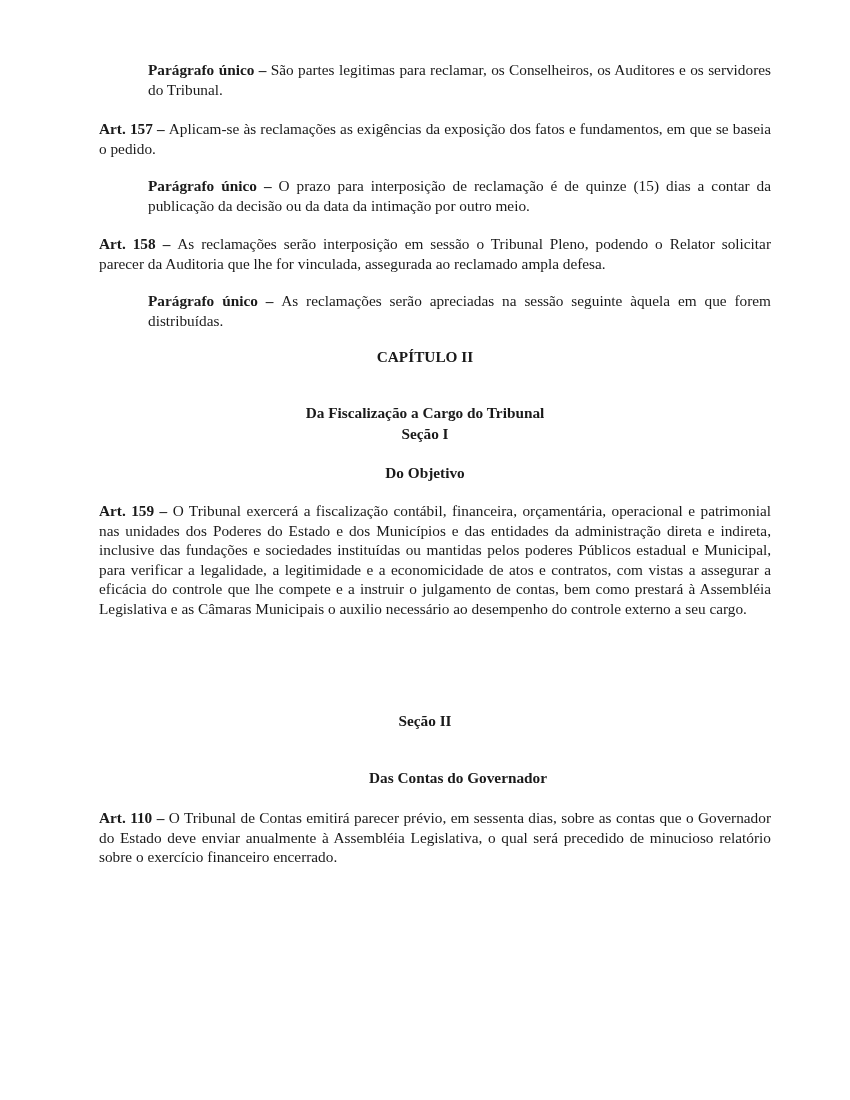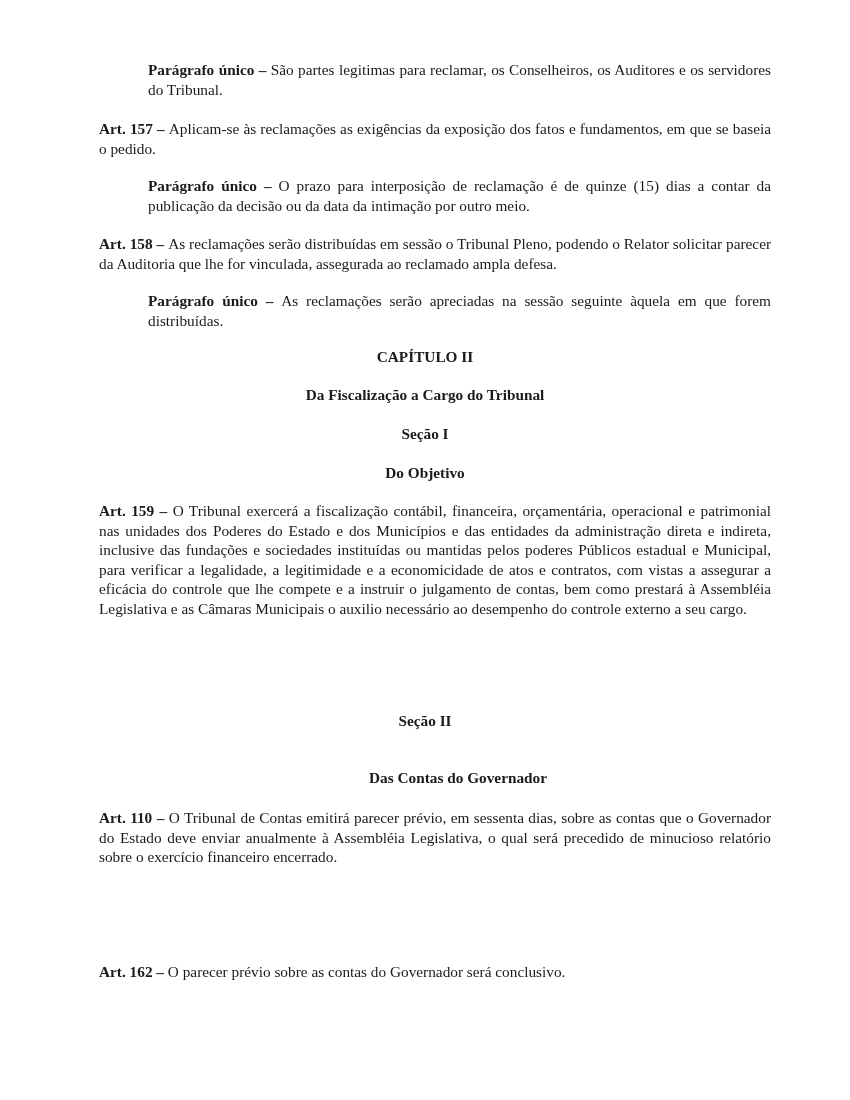--- a/index.html
+++ b/index.html
@@ -26,41 +26,38 @@
 
   <div class="blk full" style="top:119px;">
     <b>Art. 157</b><b> – </b><span>Aplicam-se às reclamações as exigências da exposição dos fatos e fundamentos, em que se baseia o pedido.</span>
   </div>
 
   <div class="blk ind" style="top:176px;">
     <b>Parágrafo único</b><b> – </b><span>O prazo para interposição de reclamação é de quinze (15) dias a contar da publicação da decisão ou da data da intimação por outro meio.</span>
   </div>
 
   <div class="blk full" style="top:234px;">
-    <b>Art. 158</b><b> – </b><span>As reclamações serão distribuídas em sessão o Tribunal Pleno, podendo o Relator solicitar parecer da Auditoria que lhe for vinculada, assegurada ao reclamado ampla defesa.</span>
+    <b>Art. 158</b><b> – </b><span>As reclamações serão interposição em sessão o Tribunal Pleno, podendo o Relator solicitar parecer da Auditoria que lhe for vinculada, assegurada ao reclamado ampla defesa.</span>
   </div>
 
   <div class="blk ind" style="top:291px;">
     <b>Parágrafo único</b><b> – </b><span>As reclamações serão apreciadas na sessão seguinte àquela em que forem distribuídas.</span>
   </div>
 
   <div class="head" style="top:347px;">CAPÍTULO II</div>
-  <div class="head" style="top:385px;">Da Fiscalização a Cargo do Tribunal</div>
+  <div class="head" style="top:403px;">Da Fiscalização a Cargo do Tribunal</div>
   <div class="head" style="top:424px;">Seção I</div>
   <div class="head" style="top:463px;">Do Objetivo</div>
 
   <div class="blk full" style="top:501px;">
     <b>Art. 159</b><b> – </b><span>O Tribunal exercerá a fiscalização contábil, financeira, orçamentária, operacional e patrimonial nas unidades dos Poderes do Estado e dos Municípios e das entidades da administração direta e indireta, inclusive das fundações e sociedades instituídas ou mantidas pelos poderes Públicos estadual e Municipal, para verificar a legalidade, a legitimidade e a economicidade de atos e contratos, com vistas a assegurar a eficácia do controle que lhe compete e a instruir o julgamento de contas, bem como prestará à Assembléia Legislativa e as Câmaras Municipais o auxilio necessário ao desempenho do controle externo a seu cargo.</span>
   </div>
 
   <div class="head" style="top:711px;">Seção II</div>
   <div class="head" style="top:768px;margin-left:33px;">Das Contas do Governador</div>
 
   <div class="blk full" style="top:808px;">
     <b>Art. 110</b><b> – </b><span>O Tribunal de Contas emitirá parecer prévio, em sessenta dias, sobre as contas que o Governador do Estado deve enviar anualmente à Assembléia Legislativa, o qual será precedido de minucioso relatório sobre o exercício financeiro encerrado.</span>
   </div>
 
 
-  <div class="blk full" style="top:962px;">
-    <b>Art. 162</b><b> – </b><span>O parecer prévio sobre as contas do Governador será conclusivo.</span>
-  </div>
 
 </div>
 
 </body></html>

